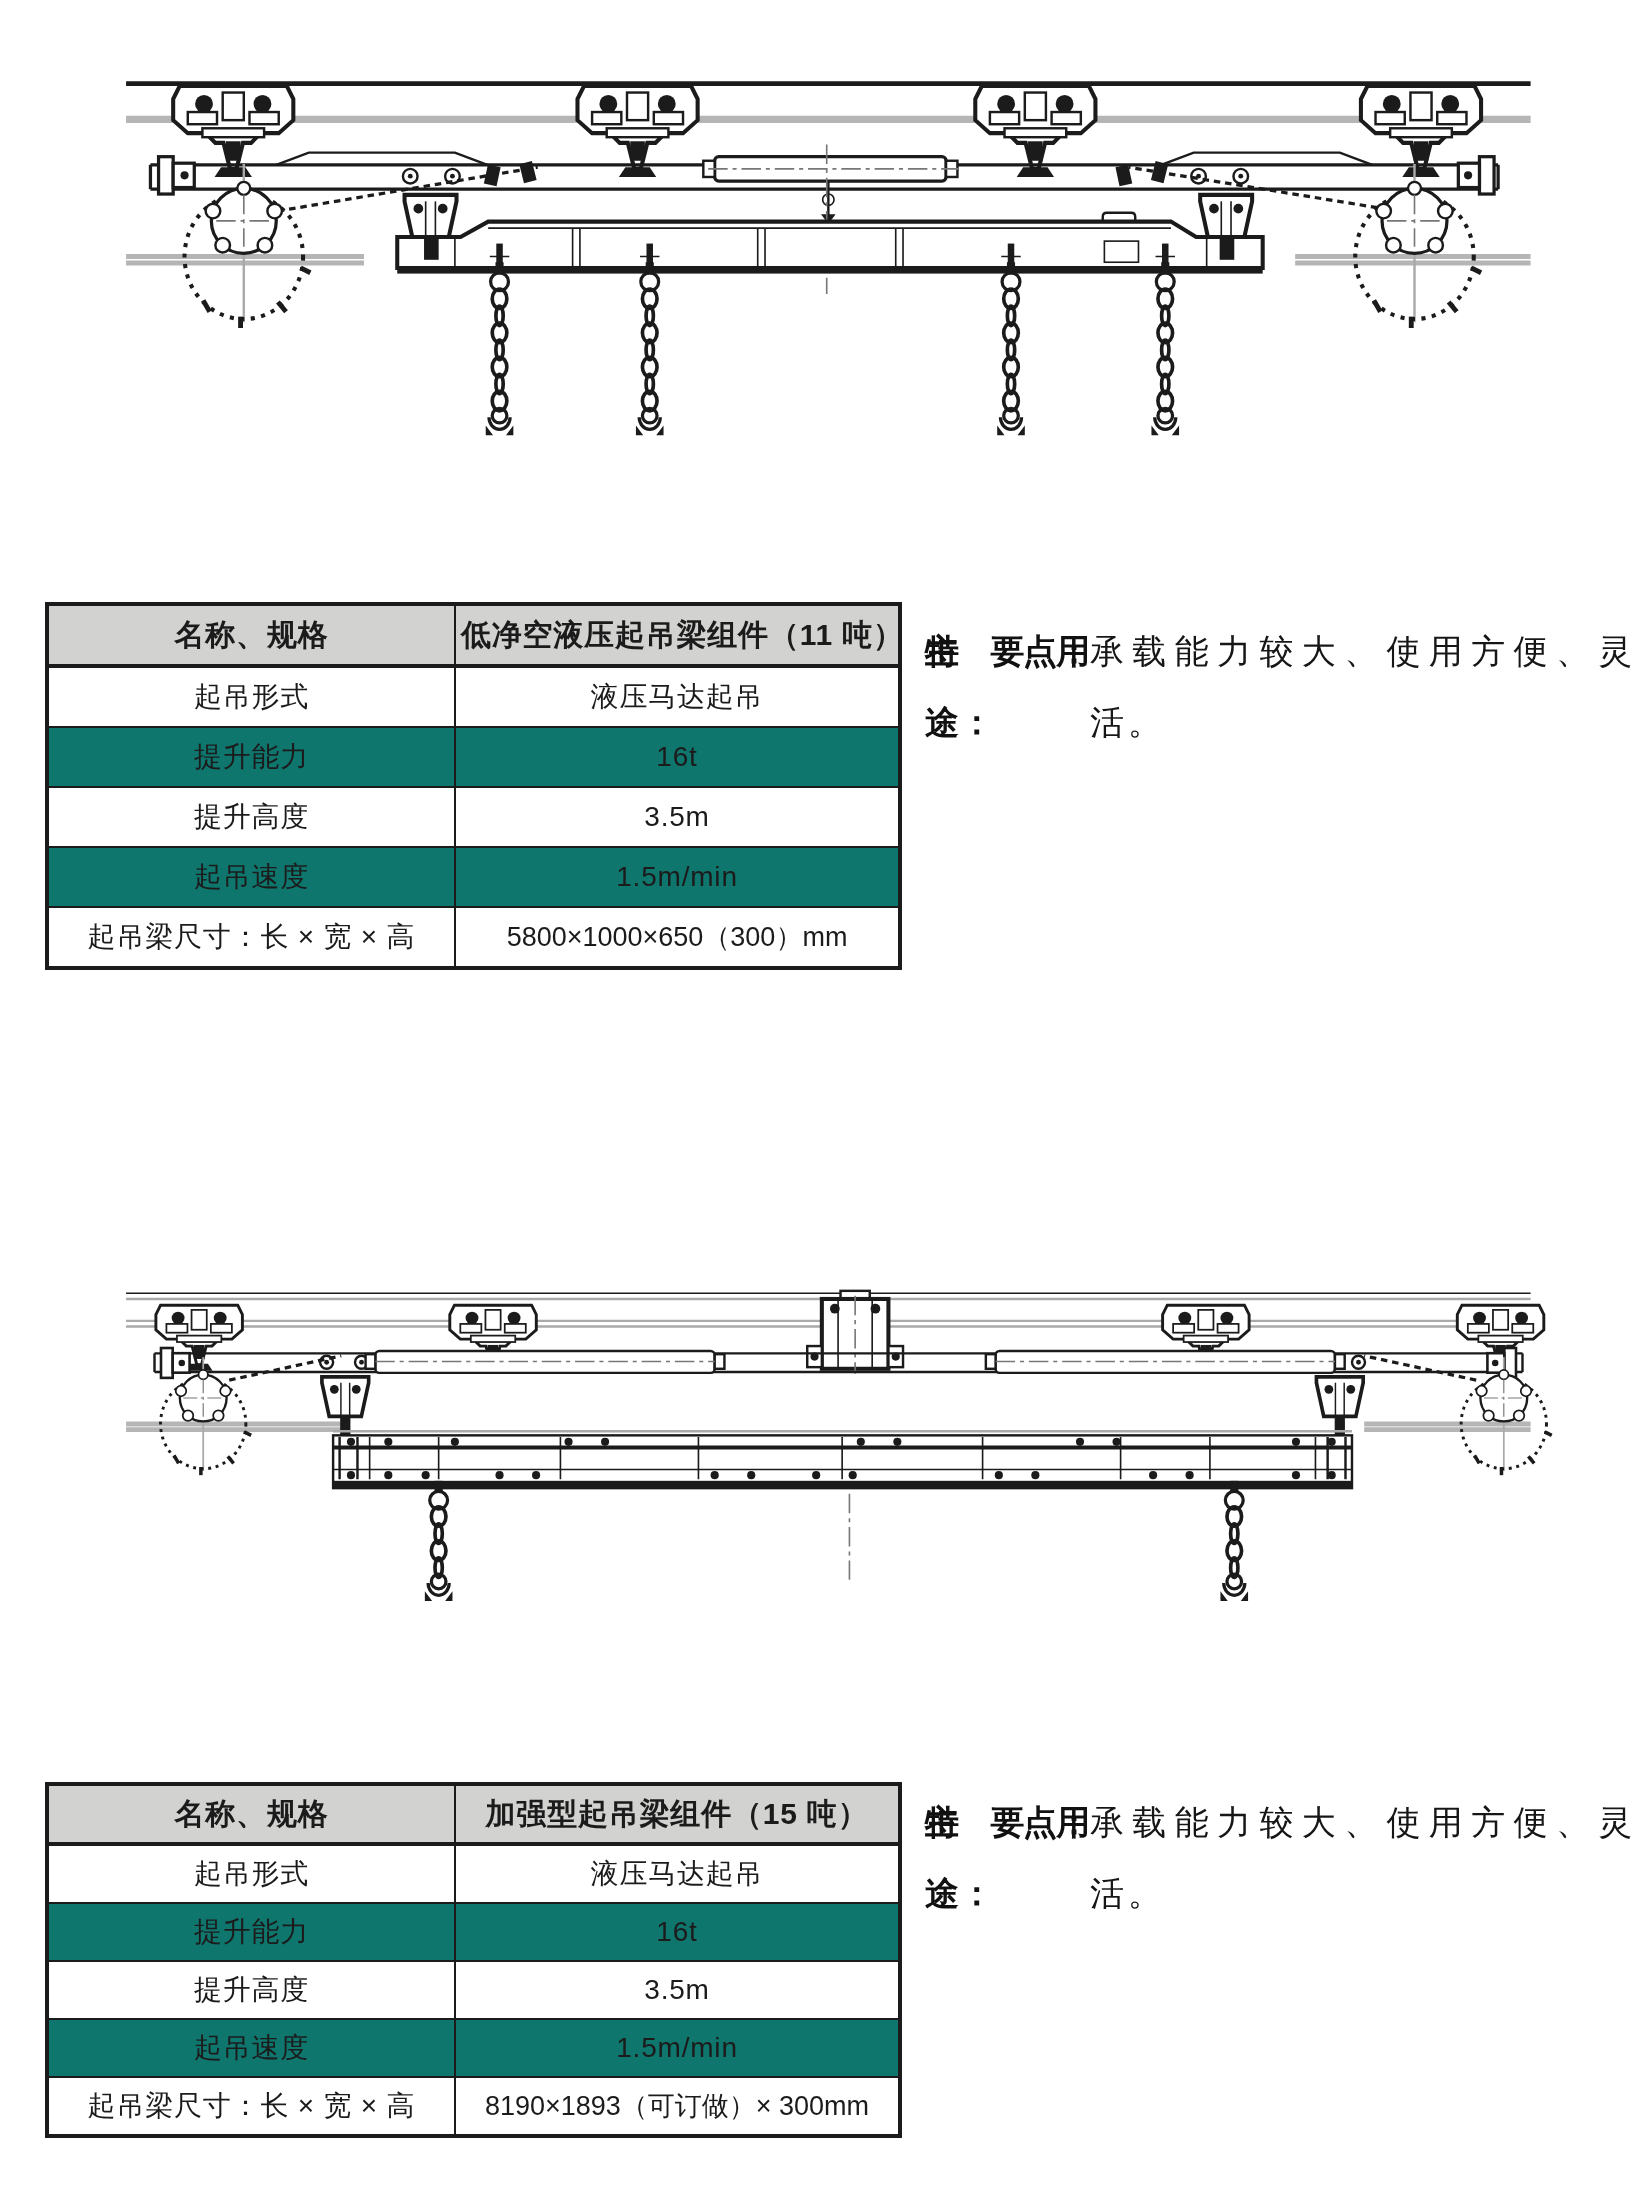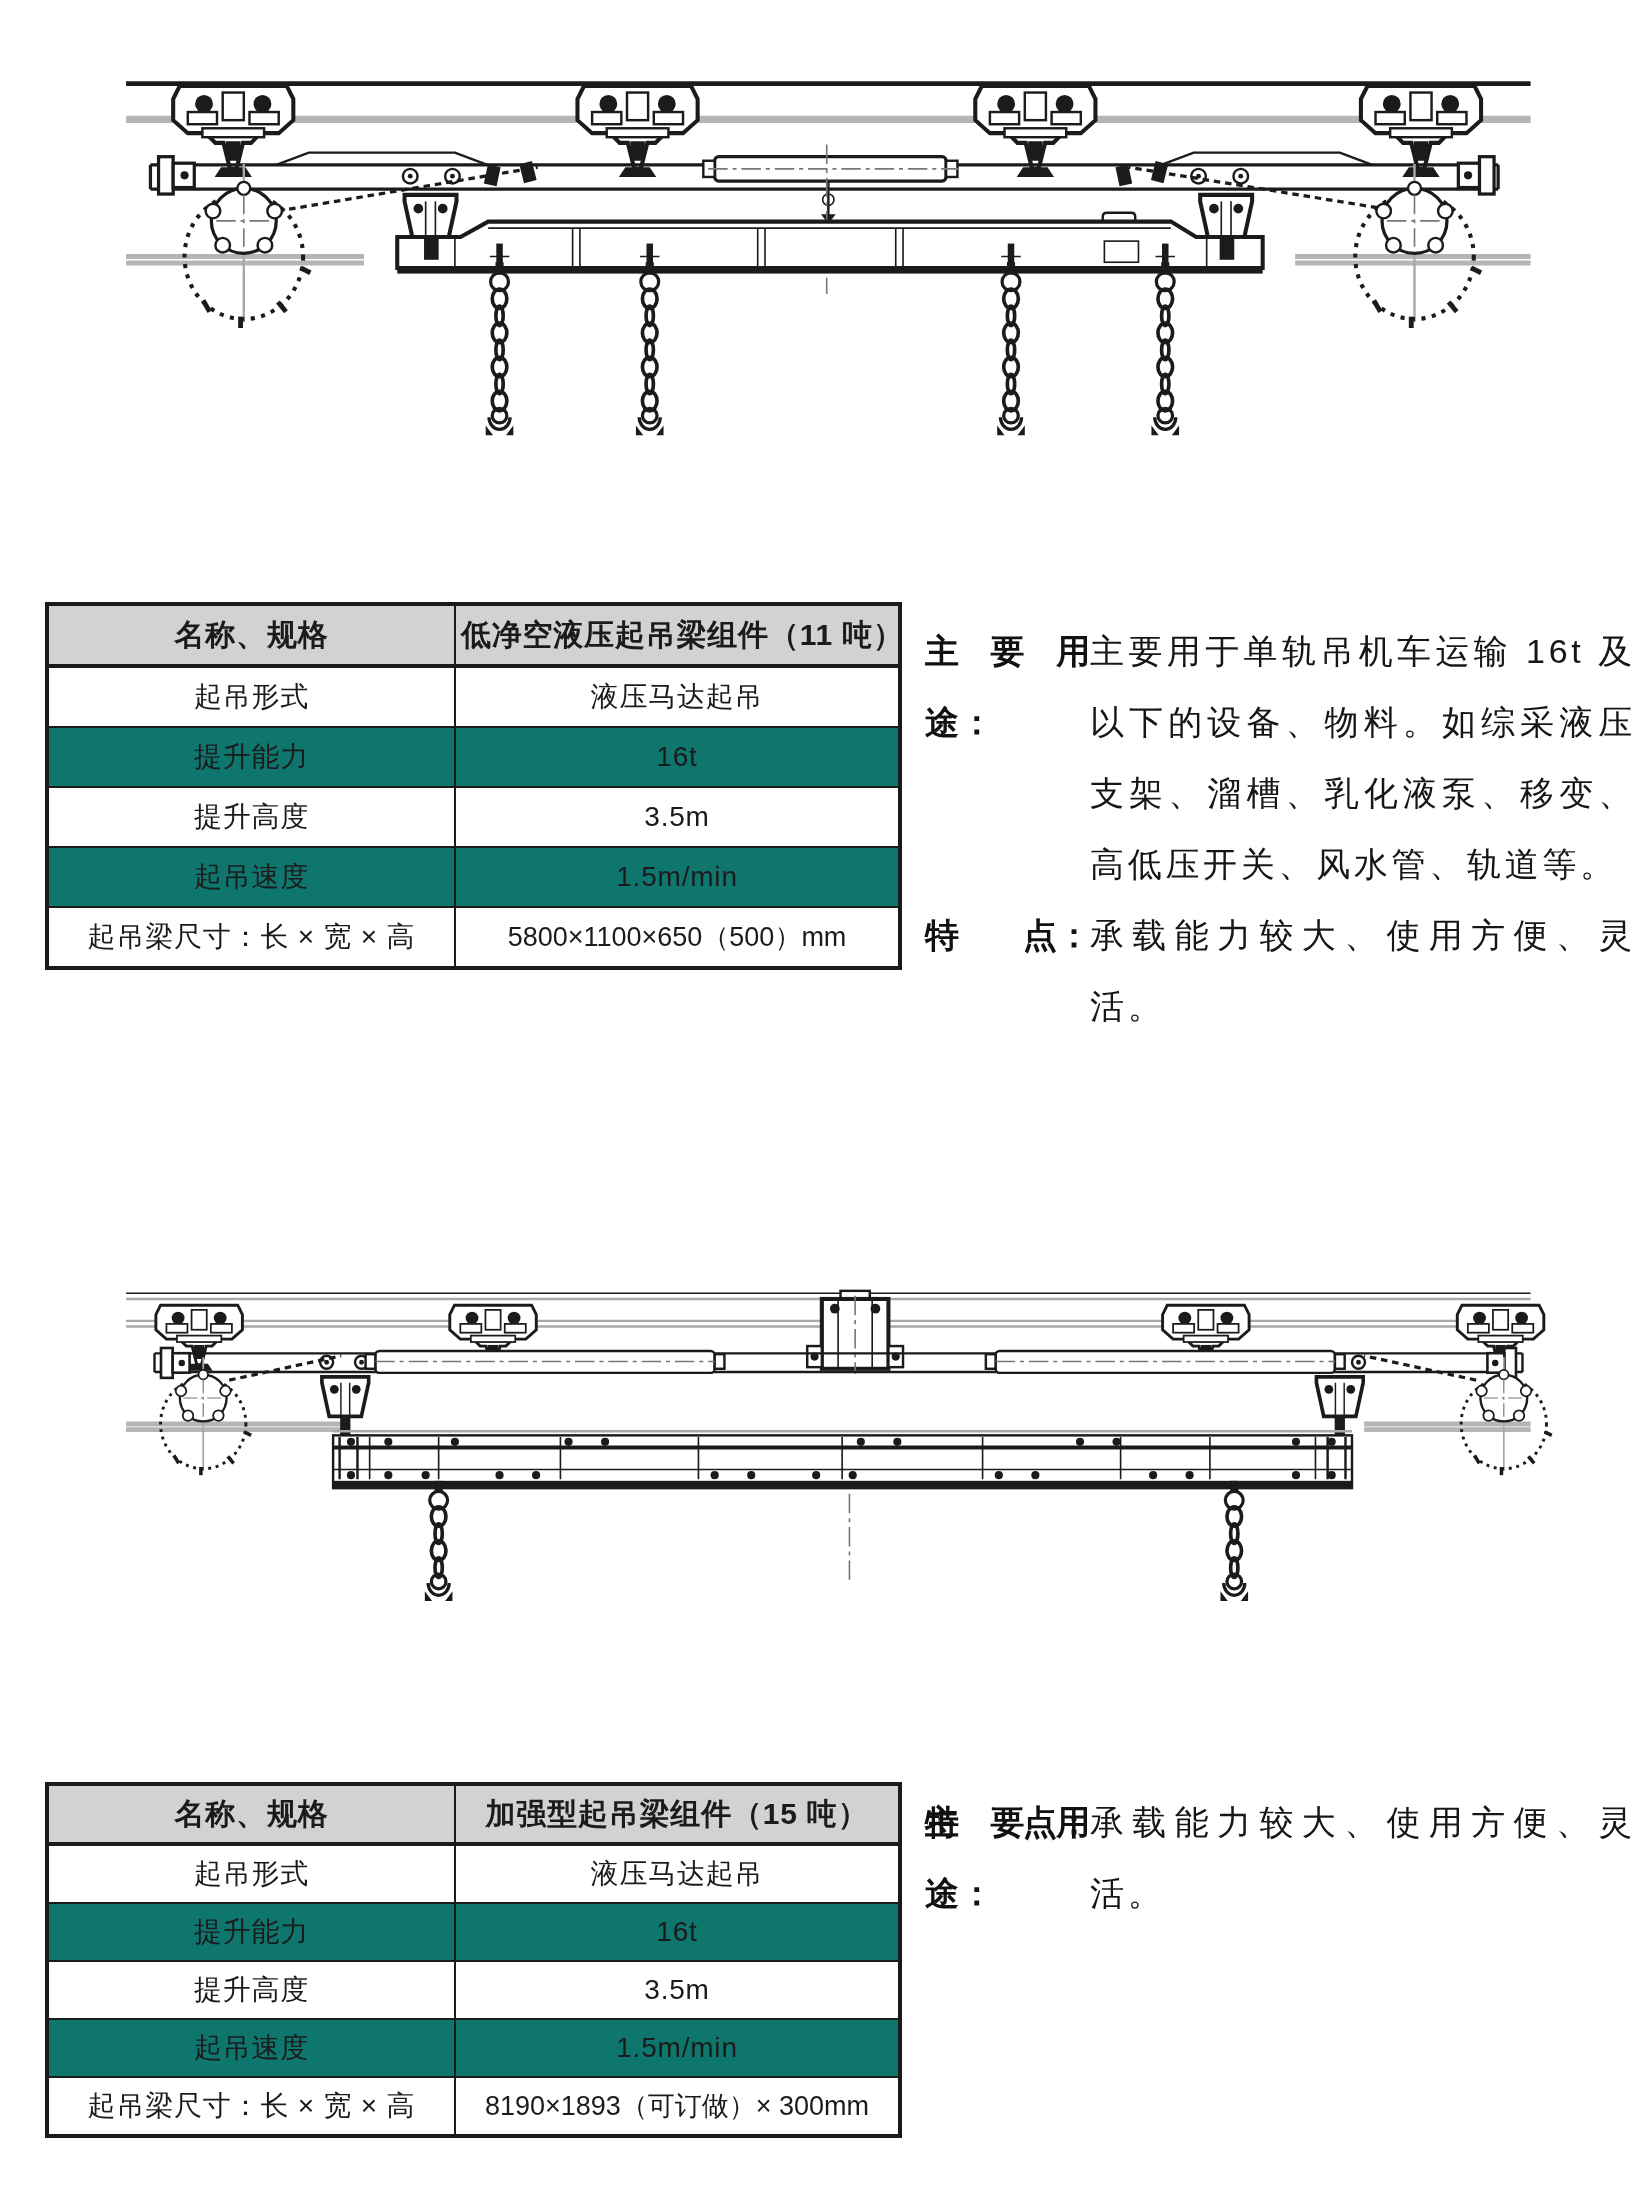--- a/index.html
+++ b/index.html
@@ -361,29 +361,28 @@
     <tr>
       <td>提升高度</td>
       <td>3.5m</td>
     </tr>
     <tr class="alt">
       <td>起吊速度</td>
       <td>1.5m/min</td>
     </tr>
     <tr>
       <td>起吊梁尺寸：长 × 宽 × 高</td>
-      <td class="dim">5800×1100×650（500）mm</td>
+      <td class="dim">5800×1000×650（300）mm</td>
     </tr>
   </tbody>
 </table>
 
 <div class="desc" id="desc1">
   <div class="drow">
     <span class="dlbl">主要用途：</span>
-    <span class="dtxt">主要用于单轨吊机车运输 16t 及以下的设备、物料。如综采液压支架、溜槽、乳化液泵、移变、高低压开关、风水管、轨道等。</span>
   </div>
   <div class="drow">
     <span class="dlbl flex">
       <span>特</span>
       <span>点：</span>
     </span>
     <span class="dtxt">承载能力较大、使用方便、灵活。</span>
   </div>
 </div>
 

